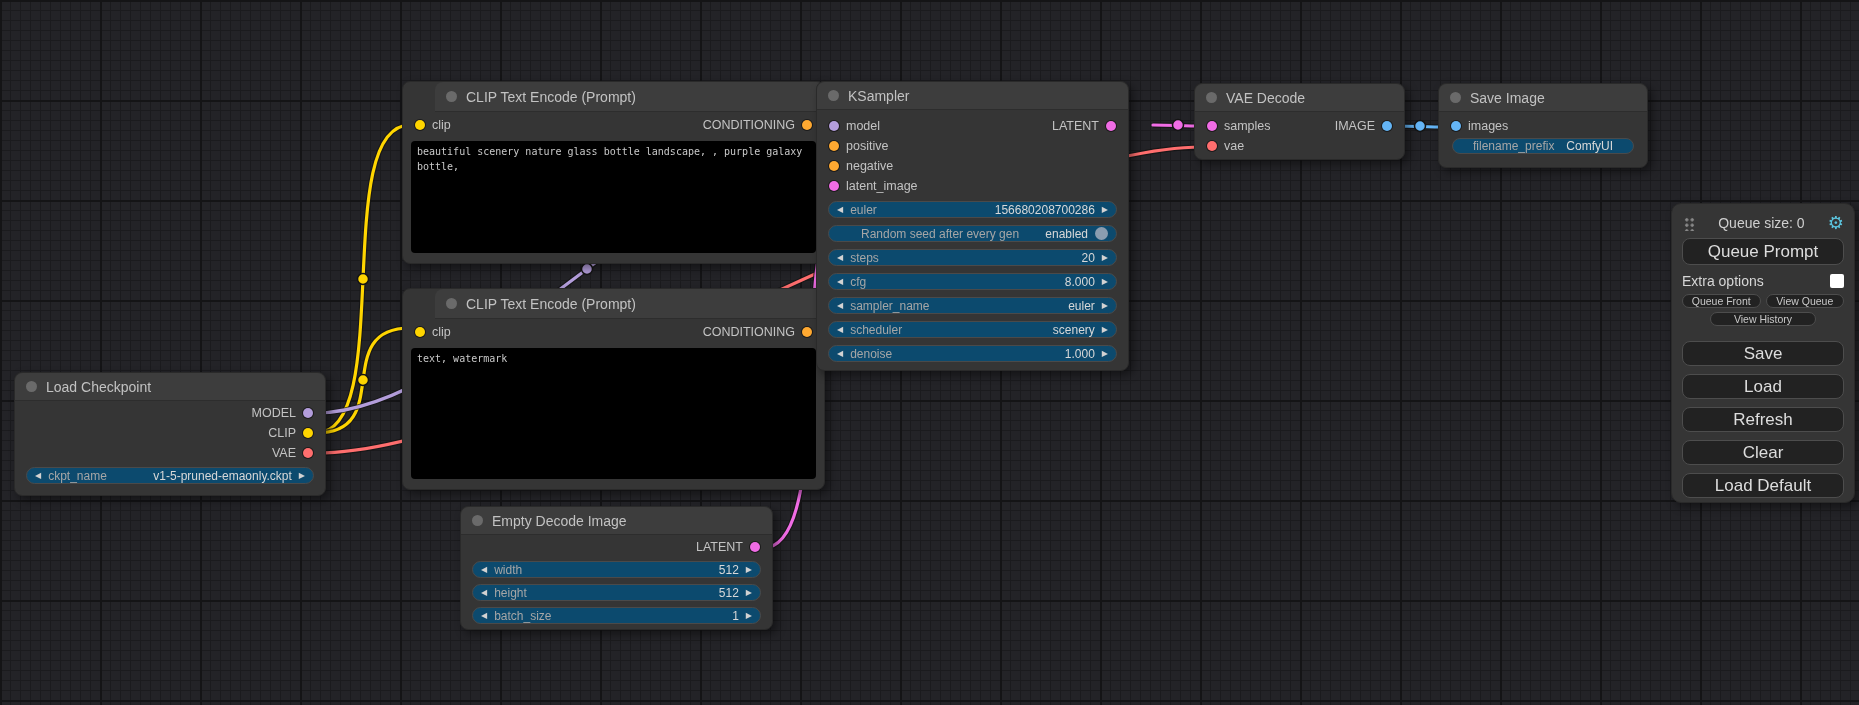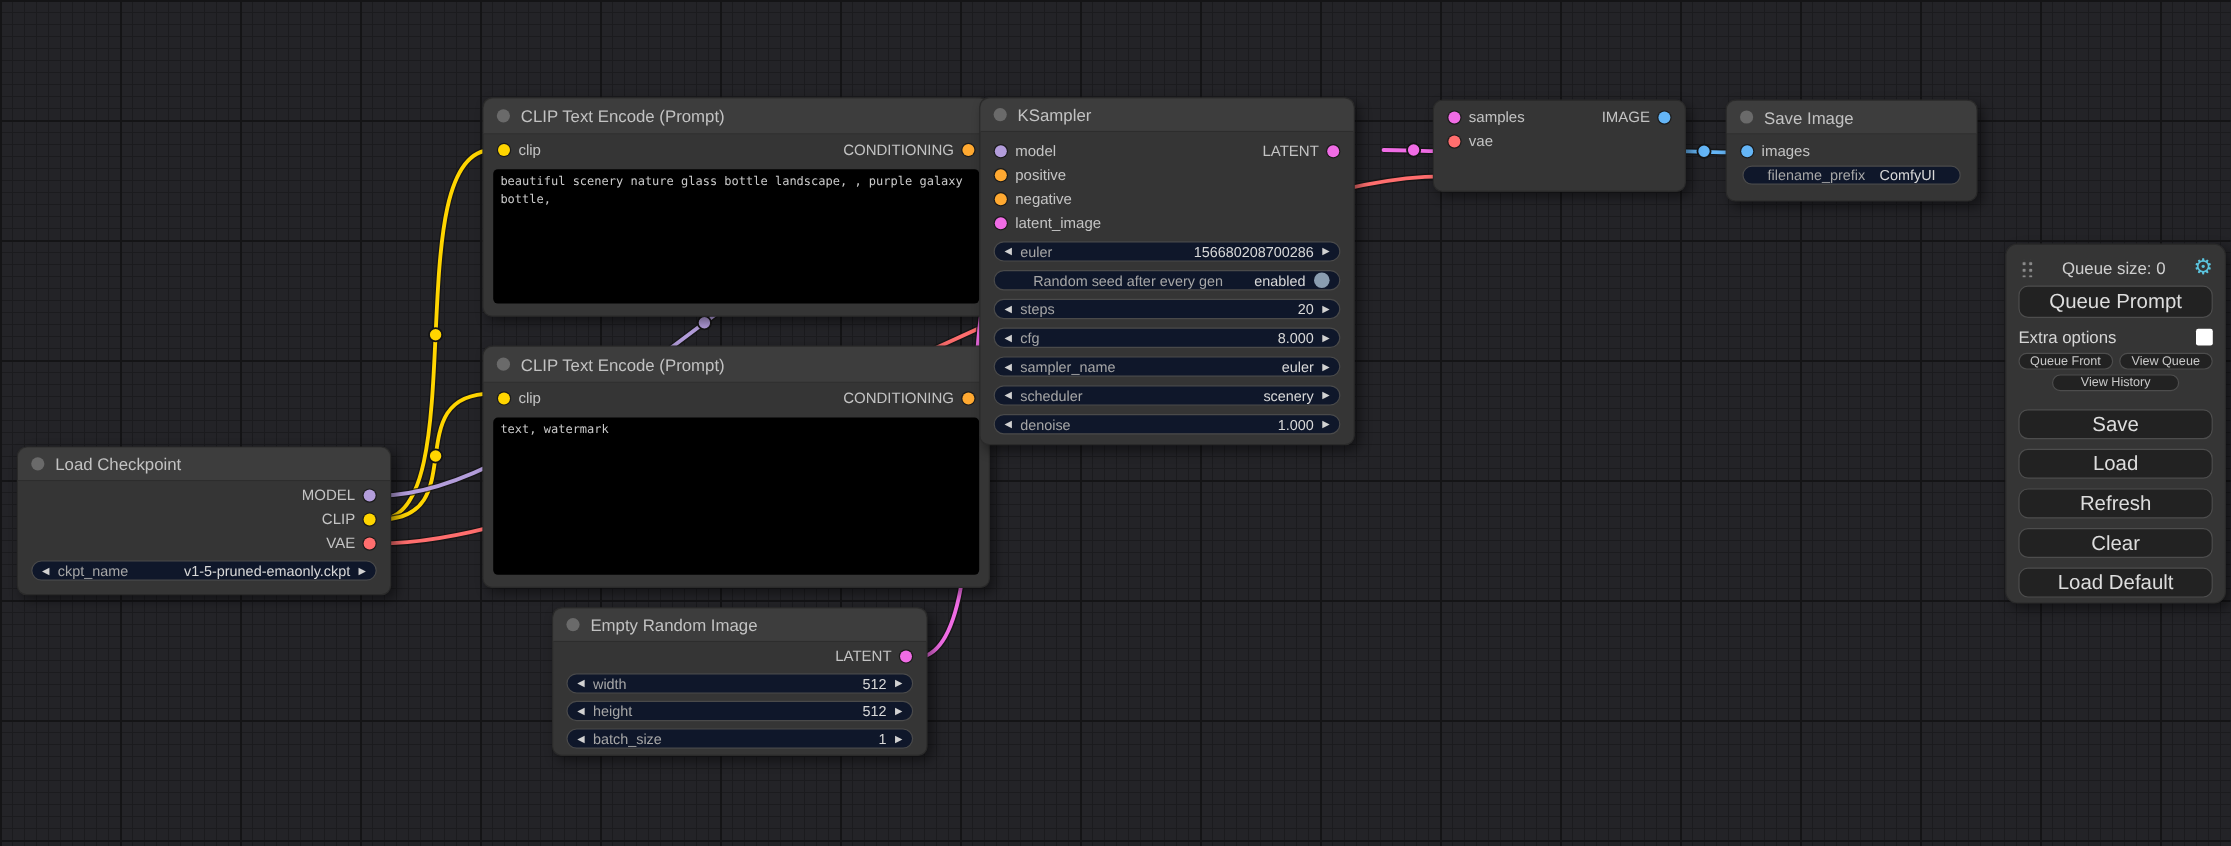--- a/index.html
+++ b/index.html
@@ -17,30 +17,30 @@
   svg.wires { position:absolute; left:0; top:0; z-index:1; }
   .wire-under { fill:none; stroke:#141414; stroke-width:5.5; opacity:.75; }
   .wire { fill:none; stroke-width:3.2; stroke-linecap:round; }
   .wire-dot { stroke:#141414; stroke-width:1.5; }
 
   .node { position:absolute; z-index:2; background:#353535; border:1px solid #2a2a2a;
     border-radius:8px; box-shadow:4px 4px 10px rgba(0,0,0,.45); color:#c6c6c6; }
   .node-title { height:28px; display:flex; align-items:center; gap:9px; padding:0 11px;
     background:#3d3d3d; border-bottom:1px solid #2d2d2d; border-radius:8px 8px 0 0;
     font-size:14px; color:#c2c2c2; white-space:nowrap; }
-  .node-title.tall { height:30px; }
+  .node-title.tall { height:30px;margin-left:32px; }
   .title-dot { width:11px; height:11px; border-radius:50%; background:#6a6a6a; flex:0 0 auto; }
   .prow { display:flex; align-items:center; justify-content:space-between;
     padding:0 12px; height:20px; font-size:12.5px; color:#c3c3c3; }
   .prow.h26 { height:26px; }
   .prow.h24 { height:24px; }
   .port { display:flex; align-items:center; gap:7px; white-space:nowrap; }
   .pdot { width:10px; height:10px; border-radius:50%; box-shadow:0 0 0 1px rgba(0,0,0,.5); flex:0 0 auto; }
   .out-only { justify-content:flex-end; }
-  .widget { height:17px; background:#0f172a; border:1px solid #4a4a4a; border-radius:9px;
+  .widget { height:17px; background:#0c4a6e; border:1px solid #4a4a4a; border-radius:9px;
     display:flex; align-items:center; padding:0 8px; font-size:12px; margin:0 11px; }
   .warr { font-family:"DejaVu Sans", sans-serif; font-size:8px; color:#d2d2d2; line-height:1; }
   .wlabel { color:#a6a6a6; margin-left:7px; white-space:nowrap; }
   .wvalue { margin-left:auto; color:#d8d8d8; margin-right:7px; white-space:nowrap; }
   .widget.noarrow .wlabel { margin-left:24px; }
   .knob { width:13px; height:13px; border-radius:50%; flex:0 0 auto; }
   .textarea { background:#000000; border-radius:4px; margin:3px 8px; padding:4px 6px;
     font-family:"DejaVu Sans Mono", monospace; font-size:10px; line-height:1.45;
     color:#c9c9c9; white-space:pre-wrap; word-break:break-word; }
 
@@ -184,21 +184,21 @@
         <span>CONDITIONING</span>
         <span class="pdot" style="background: rgb(255, 169, 49);"></span>
         </span>
     </div>
     <div class="textarea" style="height:131px;">text, watermark</div>
   </div>
 
   <div class="node" style="left:460px; top:506px; width:313px; height:124px;">
     <div class="node-title">
       <span class="title-dot"></span>
-      <span>Empty Random Image</span>
+      <span>Empty Decode Image</span>
     </div>
     <div class="prow h24 out-only">
         <span class="port">
       <span>LATENT</span>
       <span class="pdot" style="background: rgb(240, 108, 229);"></span>
         </span>
       </div>
     <div class="widget" style="margin-top:2px;">
       <span class="warr">◀</span>
       <span class="wlabel">width</span>
@@ -291,20 +291,24 @@
     </div>
     <div class="widget" style="margin-top:7px;">
       <span class="warr">◀</span>
       <span class="wlabel">denoise</span>
       <span class="wvalue">1.000</span>
       <span class="warr">▶</span>
     </div>
   </div>
 
   <div class="node" style="left:1194px; top:83px; width:211px; height:77px;">
+    <div class="node-title">
+      <span class="title-dot"></span>
+      <span>VAE Decode</span>
+    </div>
     <div style="margin-top:4px;">
       <div class="prow">
         <span class="port">
           <span class="pdot" style="background: rgb(240, 108, 229);"></span>
           <span>samples</span>
           </span>
         <span class="port">
           <span>IMAGE</span>
           <span class="pdot" style="background: rgb(100, 181, 246);"></span>
           </span>

